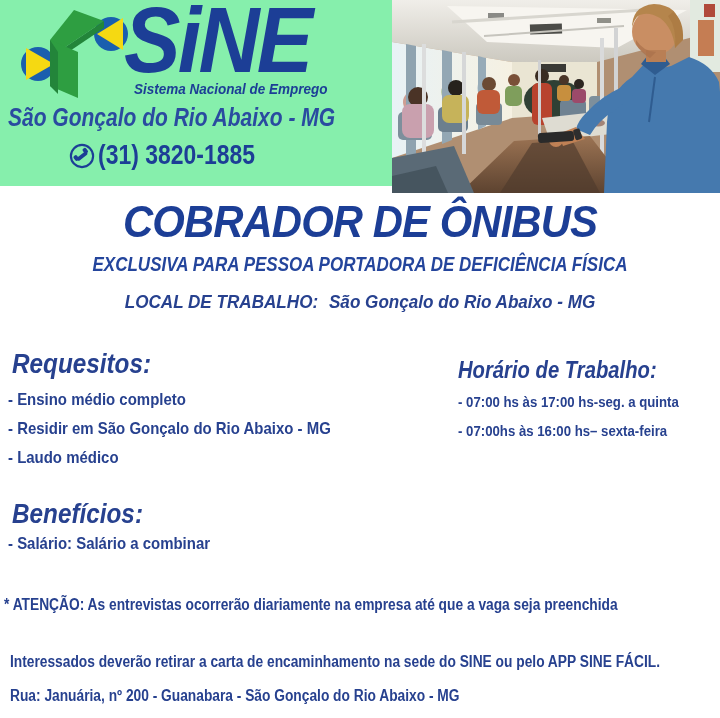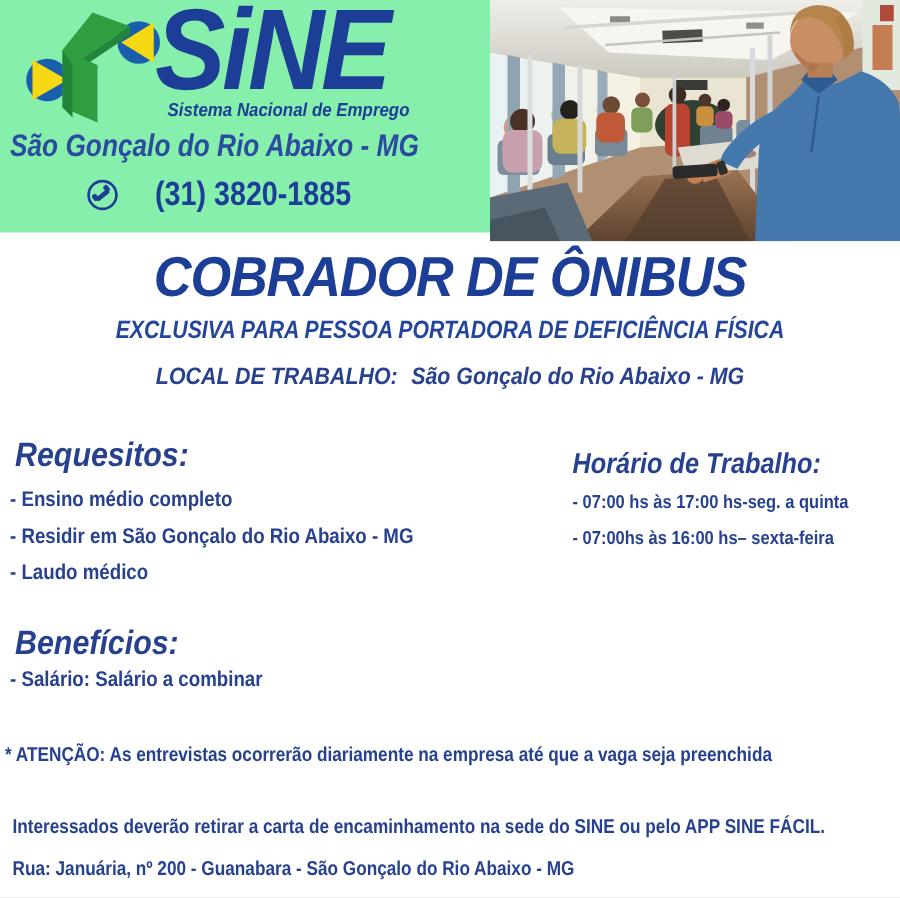--- a/index.html
+++ b/index.html
@@ -9,21 +9,21 @@
   .t{font-weight:bold;color:#27418f;white-space:nowrap;}
   .it{font-style:italic;}
   .navy{color:#1c3e96;}
   
   .header{left:0;top:0;width:392px;height:186px;background:#86efac;}
   .logo{left:12px;top:4px;width:120px;height:100px;}
   .wordmark{left:124px;top:-6px;font-size:92px;line-height:1;letter-spacing:-3px;
             transform:scaleX(.92);transform-origin:left top;}
   .brandsub{left:134px;top:80px;font-size:15px;transform:scaleX(.9);transform-origin:left top;}
   .hloc{left:8px;top:103px;font-size:25px;color:#2a4ba0;transform:scaleX(.84);transform-origin:left top;}
-  .phone-row{left:68px;top:140px;display:flex;align-items:center;gap:28px;}
+  .phone-row{left:68px;top:140px;display:flex;align-items:center;gap:2px;}
   .phone-num{font-size:27px;transform:scaleX(.85);transform-origin:left center;}
   
   .photo{left:392px;top:0;width:328px;height:193px;}
   .photo svg{display:block;width:100%;height:100%;}
   
   .title{left:0;top:196px;width:720px;text-align:center;font-size:45px;letter-spacing:-1px;
          transform:scaleX(.93);transform-origin:center top;}
   .subtitle{left:0;top:253px;width:720px;text-align:center;font-size:20px;
          transform:scaleX(.85);transform-origin:center top;color:#24459c;}
   .localline{left:0;top:291px;width:720px;display:flex;justify-content:center;gap:12px;

